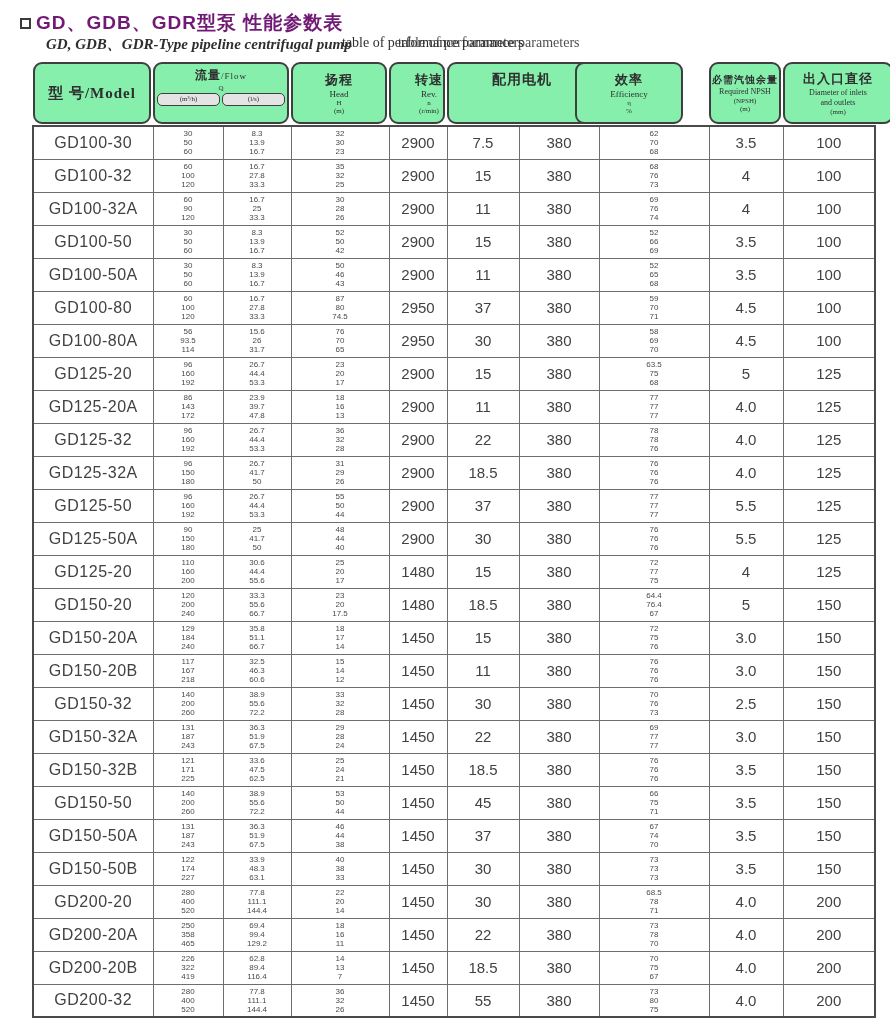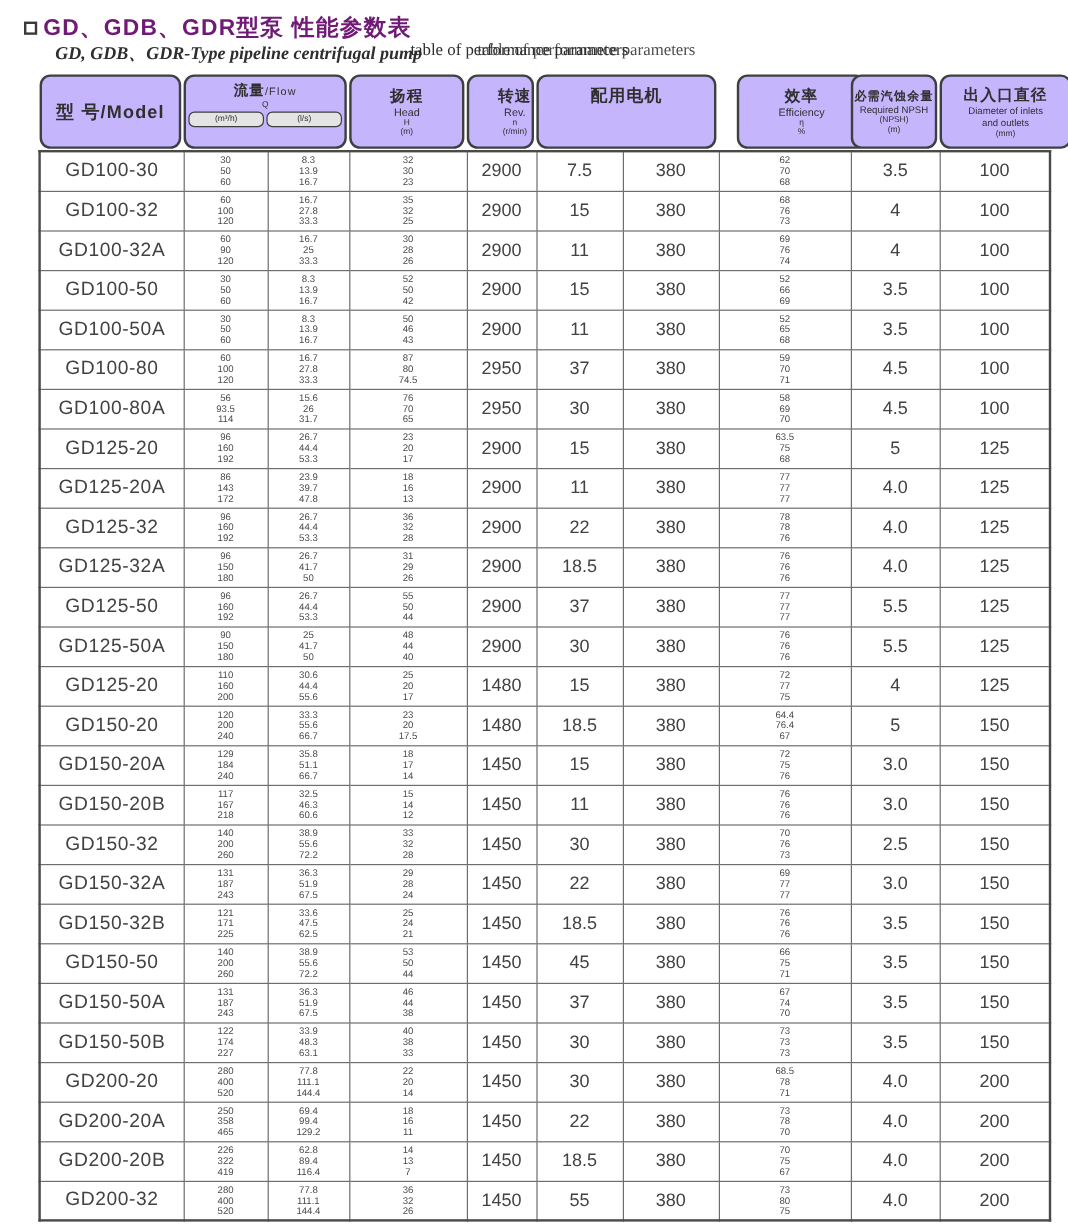--- a/index.html
+++ b/index.html
@@ -12,21 +12,21 @@
   .title-cn { font-size:19px; font-weight:700; color:#701a75; letter-spacing:1px; }
 
   
   .subtitle { position:absolute; left:46px; top:35px; width:720px; height:20px; font-family:"Liberation Serif",serif; font-style:italic; font-weight:700; font-size:15px; color:#2e2e2e; }
   .subtitle .ovl { position:absolute; top:0; font-weight:400; font-style:normal; font-family:"Liberation Serif",serif; font-size:14px; color:#2e2e2e; }
   .subtitle .ovl1 { left:296px; }
   .subtitle .ovl2 { left:352px; opacity:.85; }
 
   
   .thead { position:absolute; left:32px; top:62px; width:842px; height:62px; }
-  .hbox { position:absolute; top:0; height:62px; border:2px solid #3f3f3f; border-radius:9px; background:#c4b5fd; display:flex; flex-direction:column; align-items:center; justify-content:center; text-align:center; color:#2f2f2f; overflow:hidden; }
+  .hbox { position:absolute; top:0; height:62px; border:2px solid #3f3f3f; border-radius:9px; background:#86efac; display:flex; flex-direction:column; align-items:center; justify-content:center; text-align:center; color:#2f2f2f; overflow:hidden;font-family:Liberation Serif, serif; }
   .hbox .cn { font-size:13px; font-weight:700; letter-spacing:1px; }
   .hbox .en { font-size:9px; line-height:10px; }
   .hbox .sym { font-size:7px; line-height:8px; }
   .hbox.has-sub { justify-content:flex-start; padding-top:3px; }
   .subrow { display:flex; width:100%; padding:0 1px; margin-top:1px; }
   .subbox { flex:1; border:1.5px solid #3f3f3f; border-radius:5px; background:#e4e4e4; margin:0 1px; font-size:7px; line-height:7px; padding:2px 0; text-align:center; }
 
   
   table.body { position:absolute; left:32px; top:125px; width:842px; border-collapse:collapse; table-layout:fixed; }
   table.body td { border:1px solid #6e6e6e; height:33px; text-align:center; vertical-align:middle; overflow:hidden; }
@@ -88,21 +88,21 @@
           <div>Power</div>
           <div>kW</div>
         </div>
         <div class="subbox">
           <div><span>电压</span><span>Voltage</span></div>
           <div>V</div>
         </div>
       </div>
     </div>
 
-    <div class="hbox" style="left:582px; width:108px;">
+    <div class="hbox" style="left:543px; width:108px;">
       <div class="cn">效率</div>
       <div class="en">Efficiency</div>
       <div class="sym">η</div>
       <div class="sym">%</div>
     </div>
 
     <div class="hbox" style="left:677px; width:72px;">
       <div class="cn" style="font-size:10px;">必需汽蚀余量</div>
       <div class="en" style="font-size:8px;">Required NPSH</div>
       <div class="sym">(NPSH)</div>

